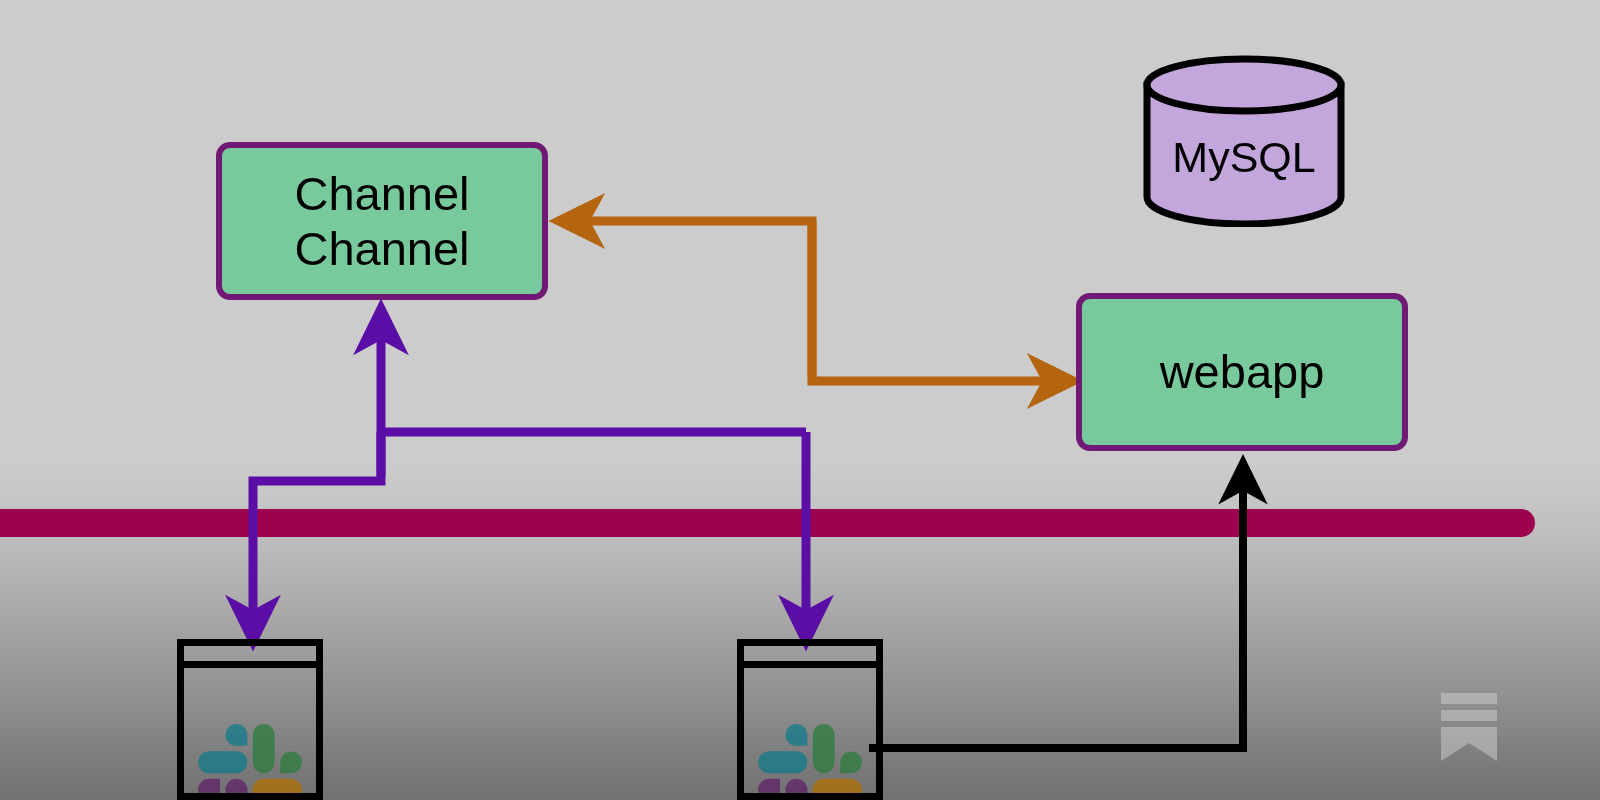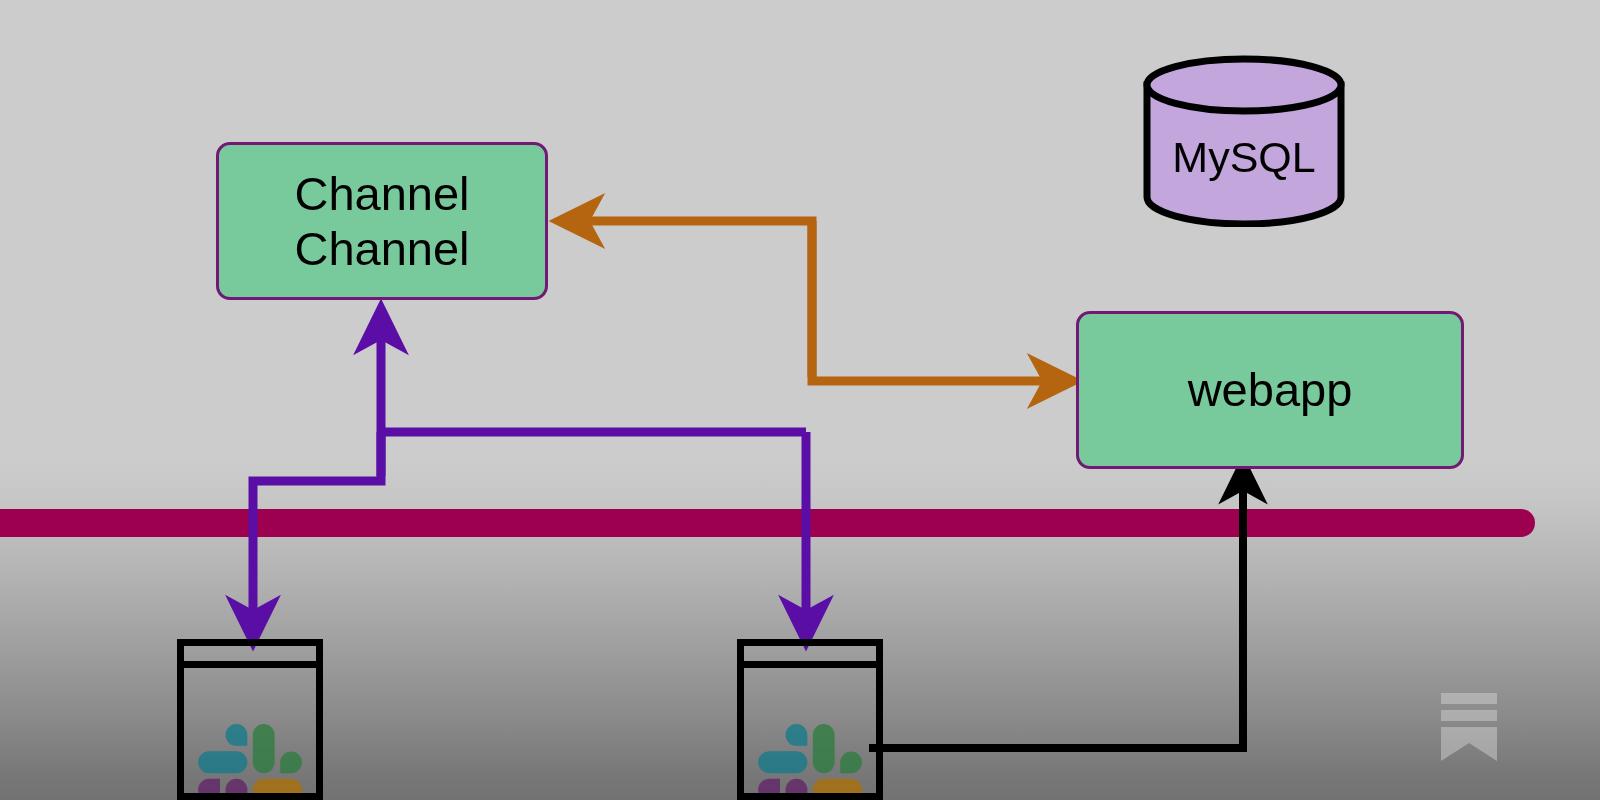--- a/index.html
+++ b/index.html
@@ -49,40 +49,40 @@
     width: 1600px;
     height: 800px;
     pointer-events: none;
   }
 
   
   .node-box {
     position: absolute;
     box-sizing: border-box;
     background: #78c99c;
-    border: 3px solid #701a75;
+    border: 6px solid #701a75;
     border-radius: 14px;
     display: flex;
     align-items: center;
     justify-content: center;
     text-align: center;
     color: #000000;
     line-height: 1.18;
   }
   #node-channel-server {
     left: 216px;
     top: 142px;
     width: 332px;
     height: 158px;
     font-size: 47px;
   }
   #node-webapp {
     left: 1076px;
-    top: 311px;
-    width: 388px;
+    top: 293px;
+    width: 332px;
     height: 158px;
     font-size: 47px;
   }
 
   
   #node-mysql {
     position: absolute;
     left: 1141px;
     top: 55px;
     width: 206px;

